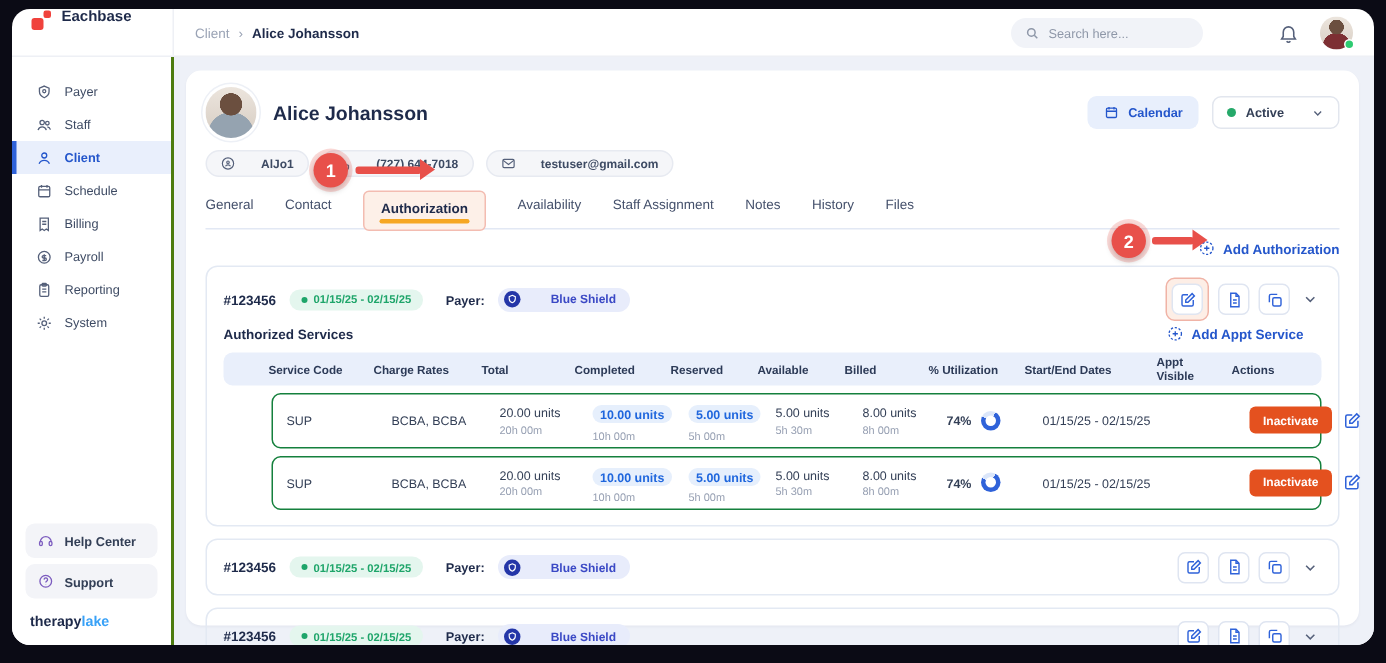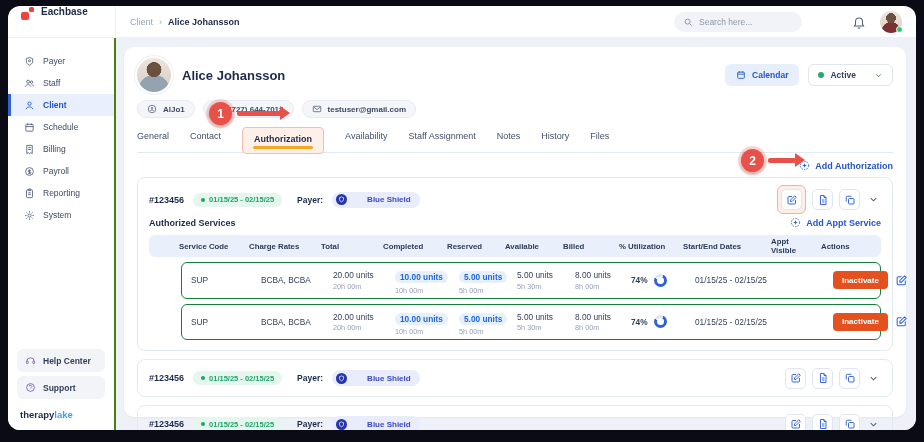--- a/index.html
+++ b/index.html
@@ -67,21 +67,21 @@
   .client-name { font-size:13px; font-weight:700; color:#1e2a4a; margin-left:11px; }
   .client-actions { margin-left:auto; display:flex; align-items:center; gap:9px; }
   .btn-calendar { display:flex; align-items:center; gap:6px; background:#e8effc; color:#2456cb;
                   font-size:8.5px; font-weight:700; border:0; border-radius:6px; padding:6px 11px; cursor:pointer;
                   font-family:inherit; }
   .status-select { display:flex; align-items:center; gap:6px; border:1px solid #e2e6ee; border-radius:6px;
                    padding:5px 9px; font-size:8.5px; font-weight:600; color:#333f56; cursor:pointer; background:#fff; }
   .status-dot { width:6px; height:6px; border-radius:50%; background:#26a96a; }
 
   .badges-row { display:flex; gap:8px; margin:8px 0 0 0; }
-  .badge-pill { display:flex; align-items:center; gap:6px; background:#f5f6f9; border:1px solid #e7eaf1;
+  .badge-pill { display:flex; align-items:center; gap:17px; background:#f5f6f9; border:1px solid #e7eaf1;
                 border-radius:10px; padding:3px 9px; font-size:8px; color:#3d4a63; font-weight:600; }
   .badge-pill svg { stroke:#55607a; }
 
   .tabs { display:flex; align-items:center; gap:21px; margin-top:9px; border-bottom:1px solid #e2e8f4;
           height:28px; font-size:9px; color:#44506b; }
   .tab { padding-bottom:8px; cursor:pointer; white-space:nowrap; }
   .tab.active { position:relative; background:#fdf0e8; border:1px solid #f3bcb1; border-radius:4px;
                 padding:6px 11px 9px 11px; font-weight:700; color:#1e2a4a; margin-bottom:-2px; }
   .tab.active .tab-underline { position:absolute; left:10px; right:10px; bottom:4px; height:3px;
                 border-radius:2px; background:#f6a723; }
@@ -104,21 +104,21 @@
   .payer-ico { width:11px; height:11px; border-radius:50%; background:#2436a8; display:flex;
                align-items:center; justify-content:center; }
   .auth-head-actions { margin-left:auto; display:flex; align-items:center; gap:6px; }
   .icon-btn { width:21px; height:21px; border:1px solid #dfe5f1; border-radius:5px; background:#fff;
               display:flex; align-items:center; justify-content:center; cursor:pointer; }
   .icon-btn svg { stroke:#2f62d9; }
   .anno-wrap { padding:3px; background:#fdeee6; border:1.5px solid #f0b3a6; border-radius:6px; }
   .chev-btn { background:none; border:0; cursor:pointer; display:flex; align-items:center; padding:0 2px; }
   .chev-btn svg { stroke:#55607a; }
 
-  .services-row { display:flex; align-items:center; margin:3px 0 7px 0;text-align:center; }
+  .services-row { display:flex; align-items:center; margin:3px 12px 7px 0;text-align:center; }
   .services-title { font-size:9px; font-weight:700; color:#1e2a4a; }
   .services-row .add-link { margin-left:auto; }
 
   .tbl-grid { display:grid; grid-template-columns:70px 72px 62px 64px 58px 58px 56px 64px 88px 50px 1fr;
               align-items:center;padding-left:21px; }
   .tbl-header { background:#e9effb; border-radius:6px; height:22px; font-size:7.8px; font-weight:700;
                 color:#2c3a57; }
   .tbl-header > div { padding-left:9px; }
   .tbl-row { border:1px solid #15803d; border-radius:6px; margin-top:5px; min-height:31px; padding:3px 0;margin-left:32px; }
   .tbl-row > div { padding-left:9px; }

